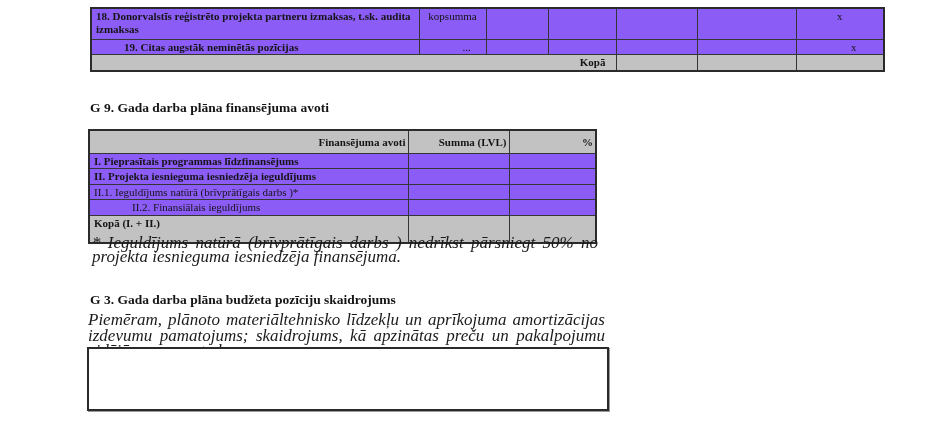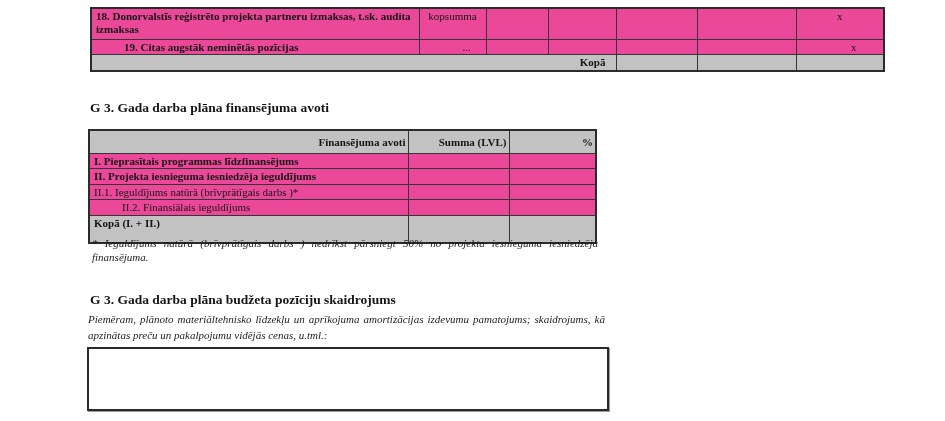--- a/index.html
+++ b/index.html
@@ -8,21 +8,21 @@
     width:945px; height:421px;
     font-family:"Liberation Serif","DejaVu Serif",serif;
     color:#151515;
   }
   #page {
     position:relative; width:945px; height:421px;
     background:#ffffff; overflow:hidden;
   }
   table {
     position:absolute; border-collapse:collapse; table-layout:fixed;
-    background:#ec4899;
+    background:#8b5cf6;
   }
   td, th {
     border:1px solid #353535;
     font-size:11px; line-height:12.5px;
     padding:1px 4px; vertical-align:top; overflow:hidden;
     text-align:left; font-weight:normal;
   }
   .bold  { font-weight:bold; }
   .center{ text-align:center; }
   .right { text-align:right; }
@@ -42,27 +42,27 @@
     white-space:nowrap;
   }
   #g2-heading { top:100px; }
   #g3-heading { top:292px; }
 
   
   #t2 { left:88px; top:129px; width:507px; border:2px solid #2b2b2b; }
   #t2 th { height:23px; text-align:right; font-weight:bold; vertical-align:middle; padding:1px 2px; }
   #t2 td { height:15px; }
   #t2 td.indent1 { }
-  #t2 td.indent2 { padding-left:32px; }
+  #t2 td.indent2 { padding-left:42px; }
   #t2 tr.rtot td { height:28px; }
 
   
   .note {
     position:absolute; font-style:italic;
-    font-size:11px; line-height:14px;
+    font-size:17px; line-height:14px;
     text-align:justify; color:#1b1b1b;
   }
   #footnote { left:92px; top:236px; width:506px; }
   #g3-desc  { left:88px; top:312px; width:517px; line-height:15.5px; }
 
   
   #g3-box {
     position:absolute; left:87px; top:347px;
     width:522px; height:64px;
     border:2px solid #2a2a2a; background:#ffffff;
@@ -105,21 +105,21 @@
     </tr>
     <tr class="rtot">
       <td colspan="4" class="gray bold right total-label">Kopā</td>
       <td class="gray"></td>
       <td class="gray"></td>
       <td class="gray"></td>
     </tr>
   </tbody>
     </table>
 
-  <div id="g2-heading" class="section-heading">G 3. Gada darba plāna finansējuma avoti</div>
+  <div id="g2-heading" class="section-heading">G 9. Gada darba plāna finansējuma avoti</div>
 
   <table id="t2">
     <colgroup>
       <col style="width:319px">
         <col style="width:101px">
         <col style="width:87px">
     </colgroup>
     <tbody>
         <tr>
       <th class="gray">Finansējuma avoti</th>

